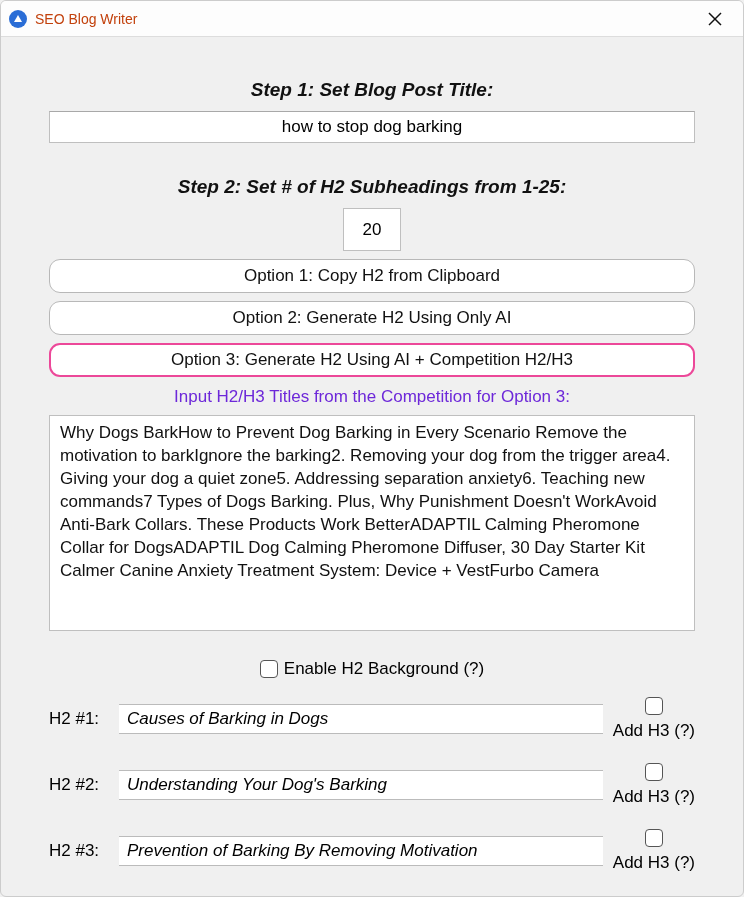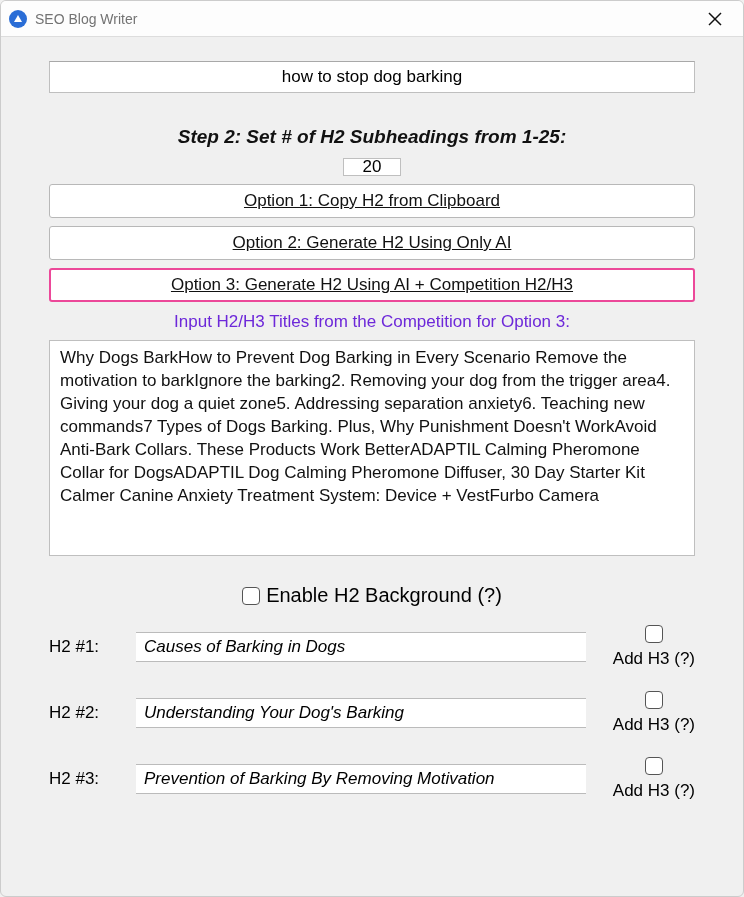--- a/index.html
+++ b/index.html
@@ -23,21 +23,21 @@
     padding: 0 8px;
   }
   .titlebar .app-icon {
     width: 18px; height: 18px;
     border-radius: 50%;
     background: #2a6dd6;
     display: flex; align-items: center; justify-content: center;
     margin-right: 8px;
   }
   .titlebar .app-icon svg { width: 10px; height: 10px; }
-  .titlebar .title { font-size: 14px; color: #737373; flex: 1; }
+  .titlebar .title { font-size: 14px; color: #c2410c; flex: 1; }
   .titlebar .close {
     width: 40px; height: 36px;
     display: flex; align-items: center; justify-content: center;
     font-size: 18px;
     cursor: pointer;
   }
   .titlebar .close svg { width: 14px; height: 14px; }
   .scroll-area {
     position: absolute;
     top: 36px; bottom: 0; left: 0; right: 0;
@@ -61,40 +61,39 @@
     height: 32px;
     border: 1px solid #bfbfbf;
     border-top-color: #a8a8a8;
     background: #fff;
     font-size: 17px;
     text-align: center;
     padding: 13px 8px;
   }
   .count-input {
     width: 58px;
-    height: 18px;
+    height: 43px;
     border: 1px solid #bfbfbf;
     background: #fff;
     font-size: 17px;
     text-align: center;
     display: block;
     margin: 0 auto;
   }
   .option-button {
     display: block;
     width: 100%;
     height: 34px;
     margin: 8px 0;
     background: #fff;
     border: 1px solid #b8b8b8;
-    border-radius: 3px;
+    border-radius: 11px;
     font-size: 17px;
     color: #111;
     cursor: pointer;
-    text-decoration: underline;
   }
   .option-button.selected {
     border: 2px solid #ec4899;
   }
   .sublabel {
     text-align: center;
     font-size: 17px;
     margin: 10px 0 8px 0;
     color: #6d28d9;
   }
@@ -117,33 +116,33 @@
   .competition-text::-webkit-scrollbar-button:single-button {
     background: #f4f4f4;
     height: 18px;
     display: block;
   }
   .checkbox-row {
     display: flex;
     align-items: center;
     justify-content: center;
     margin: 24px 0 18px 0;
-    font-size: 20px;
+    font-size: 17px;
     gap: 6px;
   }
   .chk {
     width: 18px; height: 18px;
     border: 1.5px solid #555;
     border-radius: 4px;
     background: #fff;
   }
   .h2-row {
     display: flex;
     align-items: center;
-    gap: 27px;
+    gap: 10px;
     margin: 10px 0 22px 0;
     font-size: 17px;
   }
   .h2-row .lbl { width: 60px; white-space: nowrap; }
   .h2-row .h2-input {
     flex: 1;
     height: 30px;
     border: none;
     border-top: 1px solid #bbb;
     border-bottom: 1px solid #bbb;
@@ -171,20 +170,21 @@
   <span class="close">
     <svg viewBox="0 0 14 14">
       <line x1="1" y1="1" x2="13" y2="13" stroke="#111" stroke-width="1.5"></line>
       <line x1="13" y1="1" x2="1" y2="13" stroke="#111" stroke-width="1.5"></line>
     </svg>
   </span>
 </div>
 
 <div class="scroll-area">
 
+  <div class="step-heading">Step 1: Set Blog Post Title:</div>
   <input class="title-input" type="text" value="how to stop dog barking" style="">
 
   <div class="step-heading" style="margin-top:33px">Step 2: Set # of H2 Subheadings from 1-25:</div>
   <input class="count-input" type="text" value="20" style="">
 
   <button class="option-button">Option 1: Copy H2 from Clipboard</button>
   <button class="option-button">Option 2: Generate H2 Using Only AI</button>
   <button class="option-button selected">Option 3: Generate H2 Using AI + Competition H2/H3</button>
 
   <div class="sublabel">Input H2/H3 Titles from the Competition for Option 3:</div>

